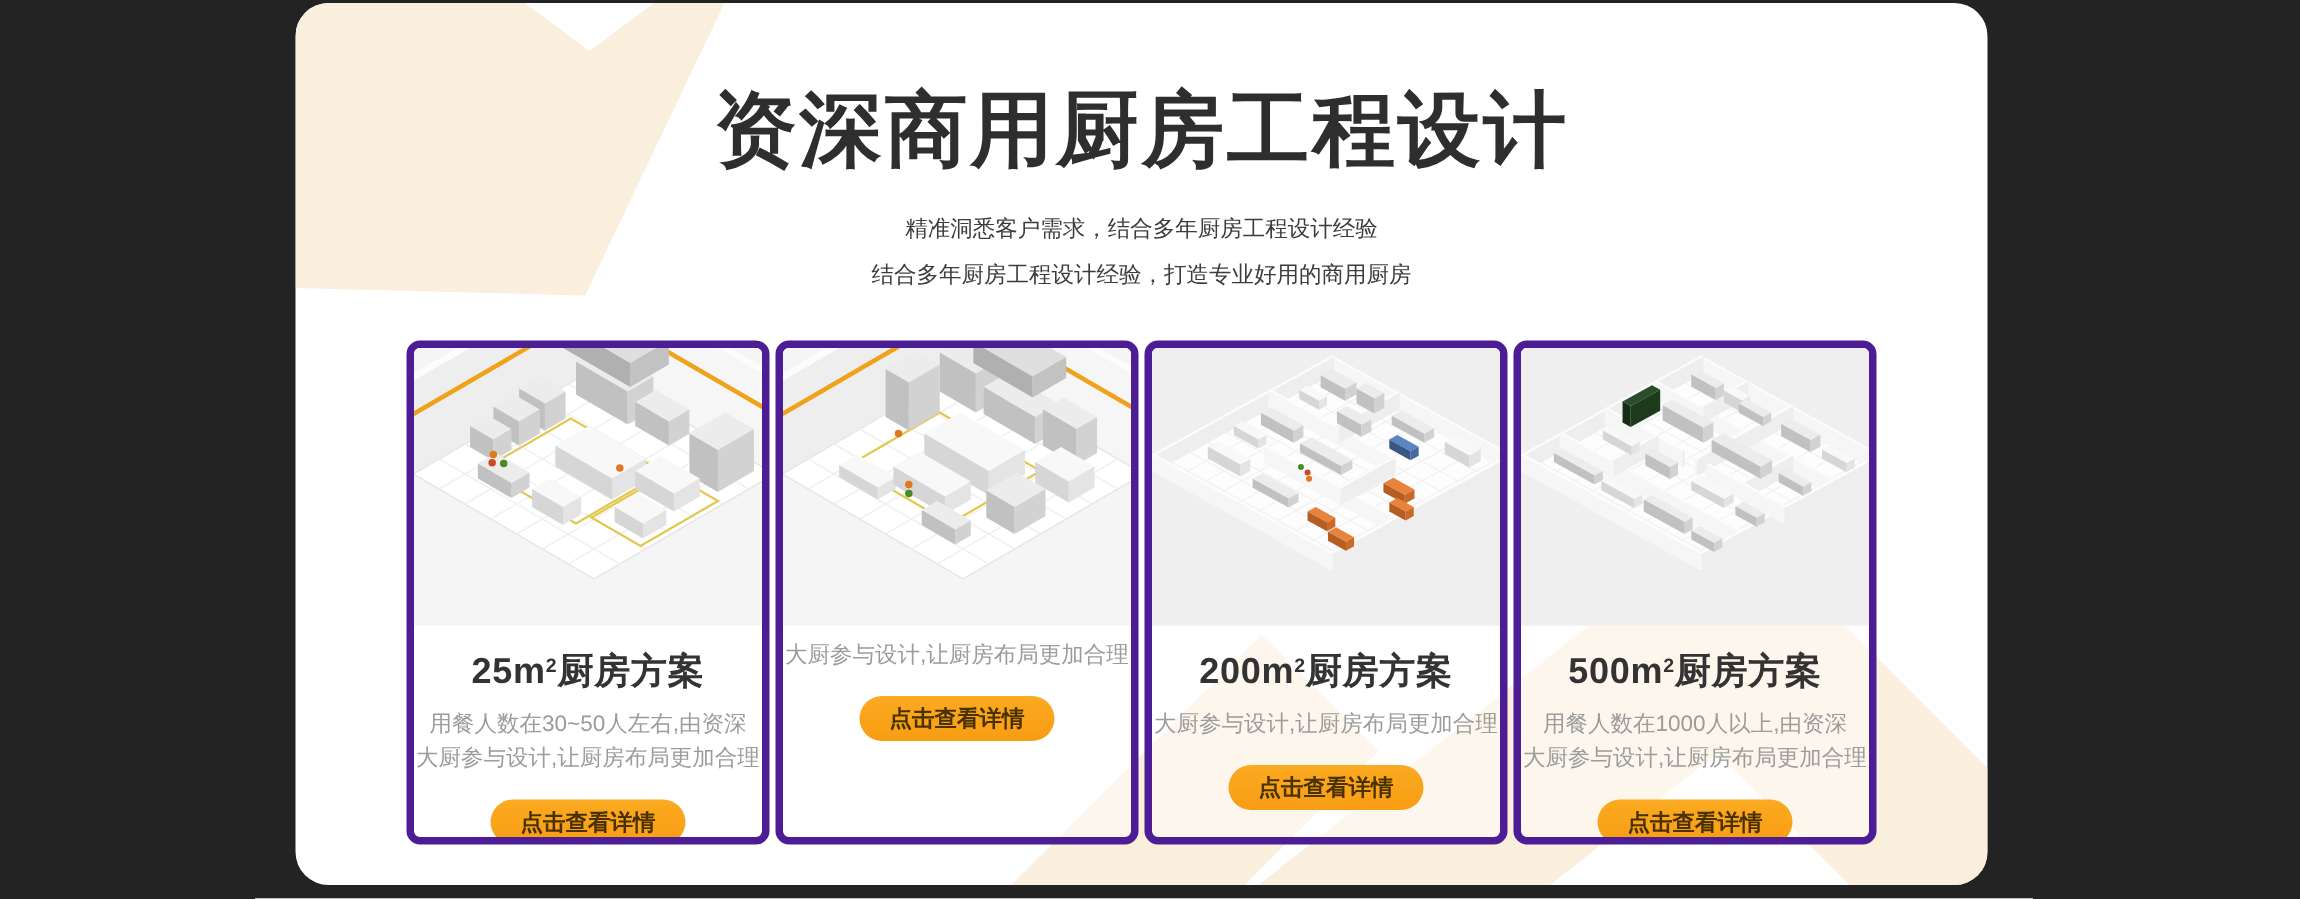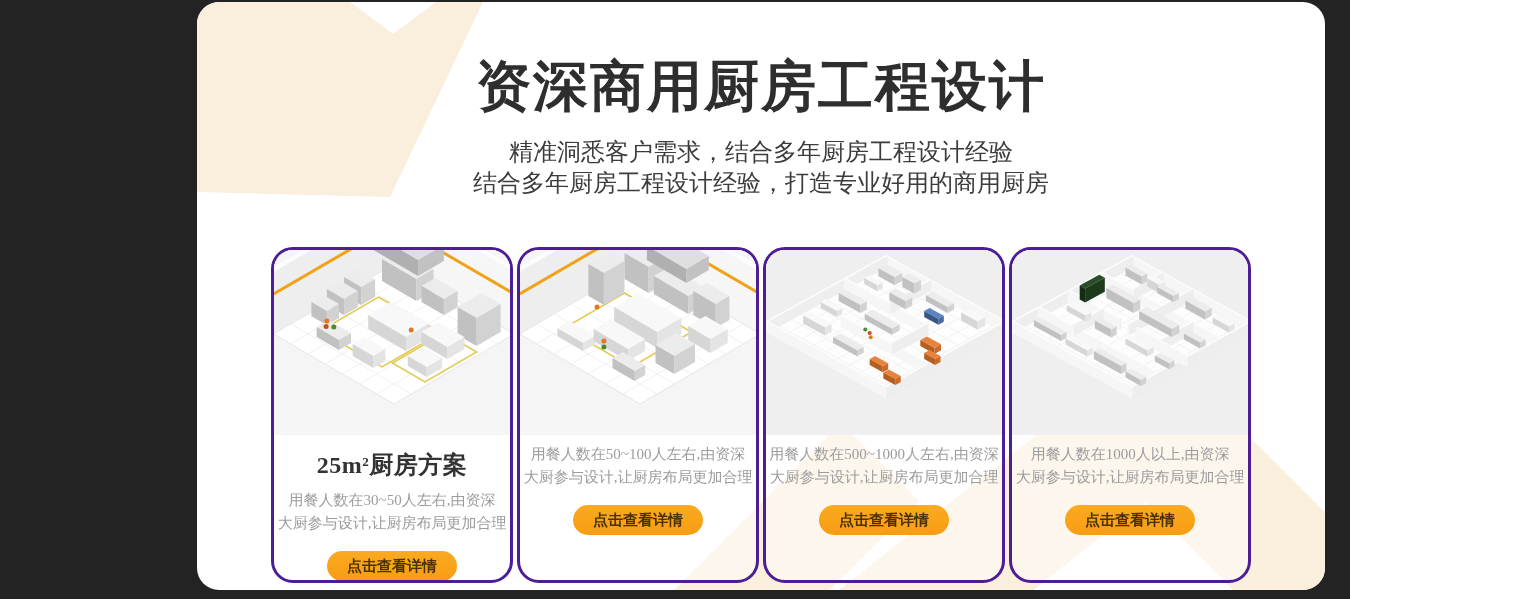--- a/index.html
+++ b/index.html
@@ -1,47 +1,47 @@
 <!DOCTYPE html>
 <html style="--page-bg: #232323; --accent: #F89D13; --cream: #FAEEDC; --title-color: #2E2E2E; --desc-color: #9C9C9C; --button-text: #4A3200; --wall-stripe-yellow: #F0A21A;"><head>
 <meta charset="utf-8">
 <style>
   html,body { margin:0; padding:0; }
   .stage {
-    position:relative; width:1350px; height:599px;
+    position:relative; width:1533px; height:599px;
     background:var(--page-bg,#232323);
     overflow:hidden;
-    font-family:Liberation Serif, serif;
+    font-family:Liberation Sans, sans-serif;
   }
   .content {
     position:absolute; left:197px; top:2px; width:1128px; height:588px;
     background:#ffffff; border-radius:22px; overflow:hidden;
   }
   #bg-decor { position:absolute; left:0; top:0; z-index:0; }
   #bg-decor .cream-fill { fill:var(--cream,#faeedc); }
   #bg-decor .cream-stroke { stroke:var(--cream,#faeedc); fill:none; }
   .inner { position:relative; z-index:1; height:100%; }
 
   .main-title {
     margin:0; padding-top:48px; text-align:center;
     font-size:55px; font-weight:bold; letter-spacing:2px;
     color:var(--title-color,#2e2e2e);
   }
   .subtitle {
     margin-top:13px; text-align:center;
-    font-size:24px; line-height:31px;
+    font-size:15px; line-height:31px;
     color:#3c3c3c;
   }
 
   .cards { position:absolute; left:74px; top:225px; display:flex; gap:4px; }
   .card {
     width:242px; height:336px; box-sizing:border-box;
-    border:3px solid #4c1d95; border-radius:22px;
+    border:5px solid #4c1d95; border-radius:9px;
     background:rgba(255,255,255,0.45);
-    overflow:hidden; cursor:pointer;margin-top:20px;
+    overflow:hidden; cursor:pointer;
   }
   .card-img { width:240px; height:185px; display:block; background:#f3f3f3; }
   .card-title {
     margin-top:14px; text-align:center;
     font-size:24px; font-weight:bold; color:#333333; letter-spacing:0.5px;
   }
   .card-title .sup { font-size:13px; vertical-align:7px; }
   .card-desc {
     margin-top:8px; text-align:center;
     font-size:15px; line-height:23px;
@@ -211,21 +211,20 @@
               <polygon points="125.2,115.0 114.8,121.0 114.8,131.0 125.2,125.0" fill="#d2d2d2" stroke="none" stroke-width="0"></polygon>
               <polygon points="92.5,108.0 114.8,121.0 114.8,131.0 92.5,118.0" fill="#c1c1c1" stroke="none" stroke-width="0"></polygon>
               <polygon points="149.2,-17.0 188.8,6.0 166.4,19.0 126.9,-4.0" fill="#dfdfdf" stroke="none" stroke-width="0"></polygon>
               <polygon points="188.8,6.0 166.4,19.0 166.4,33.0 188.8,20.0" fill="#c2c2c2" stroke="none" stroke-width="0"></polygon>
               <polygon points="126.9,-4.0 166.4,19.0 166.4,33.0 126.9,10.0" fill="#b0b0b0" stroke="none" stroke-width="0"></polygon>
               <circle cx="83.9" cy="91.0" r="2.5" fill="#e07820"></circle>
               <circle cx="83.9" cy="97.0" r="2.5" fill="#4a8a2a"></circle>
               <circle cx="77.0" cy="57.0" r="2.5" fill="#e07820"></circle>
             </svg>
           <div class="card-desc">
-            <div>用餐人数在50~100人左右,由资深</div>
             <div>大厨参与设计,让厨房布局更加合理</div>
           </div>
           <button class="card-btn">点击查看详情</button>
         </div>
 
         <div class="card">
           <svg class="card-img" viewBox="0 0 240 185">
               <rect x="0" y="0" width="240" height="185" fill="#efefef"></rect>
               <polygon points="120.0,16.0 239.9,82.0 120.0,148.0 0.1,82.0" fill="#fdfdfd" stroke="#e2e2e2" stroke-width="1"></polygon>
               <polyline points="132.0,22.6 12.1,88.6" fill="none" stroke="#f3f3f3" stroke-width="1"></polyline>
@@ -315,22 +314,24 @@
               <polygon points="109.1,106.0 122.2,113.2 116.7,116.2 103.7,109.0" fill="#e8823c" stroke="none" stroke-width="0"></polygon>
               <polygon points="122.2,113.2 116.7,116.2 116.7,122.2 122.2,119.2" fill="#c96a28" stroke="none" stroke-width="0"></polygon>
               <polygon points="103.7,109.0 116.7,116.2 116.7,122.2 103.7,115.0" fill="#b55e22" stroke="none" stroke-width="0"></polygon>
               <polygon points="122.7,119.5 134.7,126.1 129.3,129.1 117.3,122.5" fill="#e8823c" stroke="none" stroke-width="0"></polygon>
               <polygon points="134.7,126.1 129.3,129.1 129.3,135.1 134.7,132.1" fill="#c96a28" stroke="none" stroke-width="0"></polygon>
               <polygon points="117.3,122.5 129.3,129.1 129.3,135.1 117.3,128.5" fill="#b55e22" stroke="none" stroke-width="0"></polygon>
               <circle cx="103.7" cy="83.0" r="2" fill="#cc4a20"></circle>
               <circle cx="104.7" cy="87.2" r="2" fill="#e07820"></circle>
               <circle cx="99.3" cy="79.4" r="2" fill="#4a8a2a"></circle>
             </svg>
+          <div class="card-title">
+            <span>200m</span><span class="sup">2</span><span>厨房方案</span>
+          </div>
           <div class="card-desc">
-            <div>用餐人数在500~1000人左右,由资深</div>
             <div>大厨参与设计,让厨房布局更加合理</div>
           </div>
           <button class="card-btn">点击查看详情</button>
         </div>
 
         <div class="card">
           <svg class="card-img" viewBox="0 0 240 185">
               <rect x="0" y="0" width="240" height="185" fill="#efefef"></rect>
               <polygon points="120.0,16.0 239.9,82.0 120.0,148.0 0.1,82.0" fill="#fdfdfd" stroke="#e2e2e2" stroke-width="1"></polygon>
               <polyline points="132.0,22.6 12.1,88.6" fill="none" stroke="#f3f3f3" stroke-width="1"></polyline>
@@ -432,20 +433,23 @@
               <polygon points="87.3,98.0 114.5,113.0 109.1,116.0 81.8,101.0" fill="#ececec" stroke="none" stroke-width="0"></polygon>
               <polygon points="114.5,113.0 109.1,116.0 109.1,124.0 114.5,121.0" fill="#d2d2d2" stroke="none" stroke-width="0"></polygon>
               <polygon points="81.8,101.0 109.1,116.0 109.1,124.0 81.8,109.0" fill="#c1c1c1" stroke="none" stroke-width="0"></polygon>
               <polygon points="148.3,102.4 162.5,110.2 157.1,113.2 142.9,105.4" fill="#ececec" stroke="none" stroke-width="0"></polygon>
               <polygon points="162.5,110.2 157.1,113.2 157.1,119.2 162.5,116.2" fill="#d2d2d2" stroke="none" stroke-width="0"></polygon>
               <polygon points="142.9,105.4 157.1,113.2 157.1,119.2 142.9,111.4" fill="#c1c1c1" stroke="none" stroke-width="0"></polygon>
               <polygon points="118.9,118.6 134.2,127.0 128.7,130.0 113.5,121.6" fill="#ececec" stroke="none" stroke-width="0"></polygon>
               <polygon points="134.2,127.0 128.7,130.0 128.7,136.0 134.2,133.0" fill="#d2d2d2" stroke="none" stroke-width="0"></polygon>
               <polygon points="113.5,121.6 128.7,130.0 128.7,136.0 113.5,127.6" fill="#c1c1c1" stroke="none" stroke-width="0"></polygon>
             </svg>
+          <div class="card-title">
+            <span>500m</span><span class="sup">2</span><span>厨房方案</span>
+          </div>
           <div class="card-desc">
             <div>用餐人数在1000人以上,由资深</div>
             <div>大厨参与设计,让厨房布局更加合理</div>
           </div>
           <button class="card-btn">点击查看详情</button>
         </div>
 
       </div>
     </div>
   </section>

